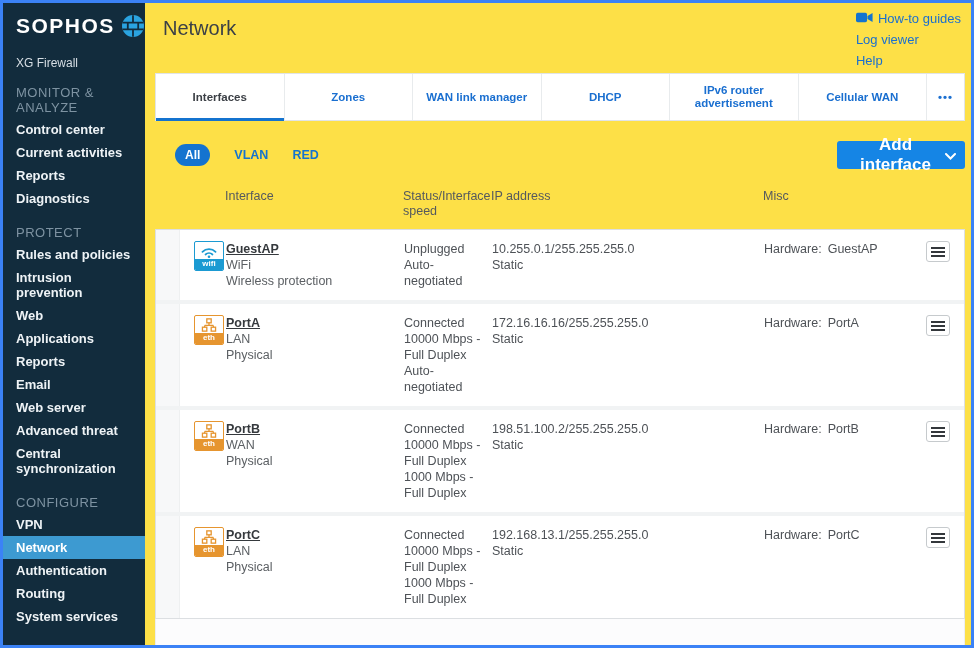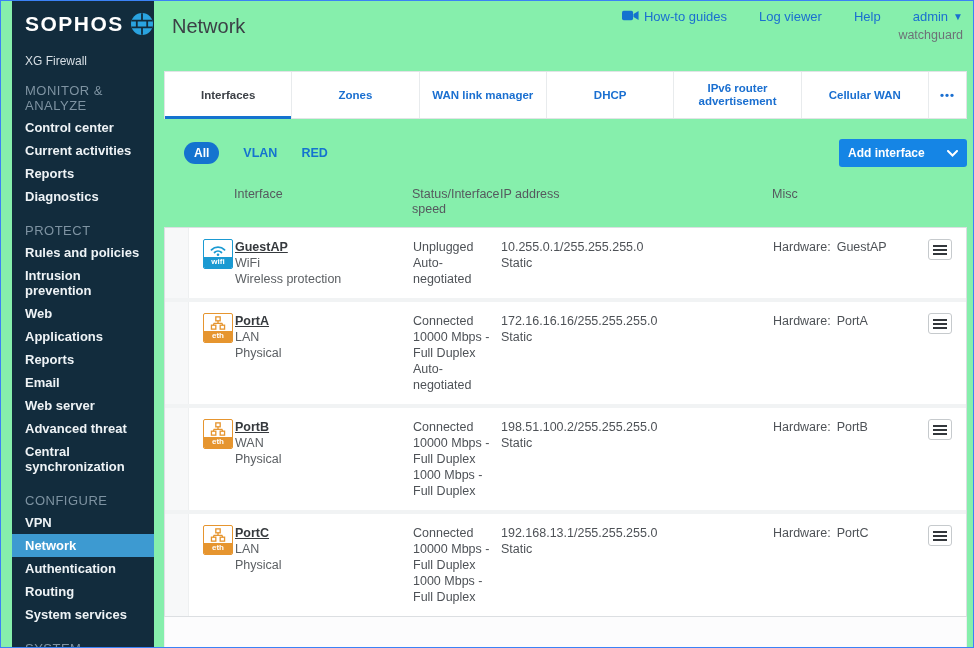--- a/index.html
+++ b/index.html
@@ -1,57 +1,57 @@
 <!DOCTYPE html>
 <html><head>
 <meta charset="utf-8">
 <style>
   * { box-sizing: border-box; }
   body { margin: 0; font-family: "Liberation Sans", sans-serif; background: #e9edf0; }
   .screen {
-    width: 974px; height: 648px; border: 1px solid #3b82f6;
-    display: flex; background: #86efac; overflow: hidden; position: relative; padding-left: 11px;
+    width: 974px; height: 648px; border: 3px solid #3b82f6;
+    display: flex; background: #fde047; overflow: hidden; position: relative;
   }
 
   
   .sidebar { width: 142px; flex-shrink: 0; background: #122c3d; color: #eef3f6; overflow: hidden; }
   .brand { padding: 11px 6px 0 13px; }
   .brand-row { display: flex; align-items: center; gap: 6px; }
   .brand-name { font-size: 21px; font-weight: bold; color: #ffffff; letter-spacing: 1.5px; }
   .logo-icon svg { display: block; }
   .brand-sub { font-size: 12px; color: #d7dfe5; margin-top: 18px; }
   .section-title { font-size: 13px; font-weight: normal; color: #7e93a2; letter-spacing: .5px; margin: 15px 0 3px 13px; }
   .nav-item { font-size: 13px; font-weight: bold; color: #eef3f6; padding: 4px 4px 4px 13px; line-height: 15px; cursor: pointer; }
   .nav-item.active { background: #3d9ad1; color: #ffffff; }
 
   
   .content { flex: 1; min-width: 0; display: flex; flex-direction: column; }
   .topbar { padding: 8px 10px 0 18px; display: flex; justify-content: space-between; height: 60px; flex-shrink: 0; }
   .page-title { font-size: 20px; font-weight: normal; color: #3b4046; margin: 6px 0 0 0; }
   .top-right { text-align: right; }
-  .links-row { display: flex; gap: 32px; align-items: flex-start; justify-content: flex-end; }
+  .links-row { display: flex; gap: 6px; align-items: flex-start; justify-content: flex-end; flex-direction: column; }
   .top-link { font-size: 13px; color: #1a6fd0; cursor: pointer; display: flex; align-items: center; gap: 5px; }
   .caret { font-size: 10px; line-height: 10px; }
   .subtext { font-size: 12.5px; color: #6d7277; margin-top: 4px; }
 
   .tabbar { display: flex; background: #fff; margin: 10px 6px 0 10px; border: 1px solid #e1e4e6; height: 48px; flex-shrink: 0; }
   .tab { flex: 1; display: flex; align-items: center; justify-content: center; text-align: center;
          font-size: 11.5px; line-height: 13px; font-weight: bold; color: #1a6fd0;
          border-left: 1px solid #e8ebed; cursor: pointer; position: relative; padding: 0 4px; }
   .tab:first-child { border-left: none; }
   .tab.active { color: #3c4046; }
   .tab.active::after { content: ""; position: absolute; left: 0; right: 0; bottom: -1px; height: 3px; background: #1473cf; }
   .tab.more { flex: 0 0 38px; letter-spacing: 1px; }
 
   .toolbar { display: flex; align-items: center; margin: 20px 6px 0 10px; flex-shrink: 0; }
   .pill { background: #1473cf; color: #fff; font-size: 12px; font-weight: bold; border-radius: 11px;
           padding: 4px 10px; margin-left: 20px; cursor: pointer; }
   .filter-link { color: #1473cf; font-size: 12.5px; font-weight: bold; margin-left: 24px; cursor: pointer; }
   .add-btn { margin-left: auto; width: 128px; height: 28px; background: #1585e5; border: none; border-radius: 3px;
-             color: #fff; font-size: 12px; font-weight: bold; font-family: inherit;
+             color: #fff; font-size: 17px; font-weight: bold; font-family: inherit;
              display: flex; align-items: center; justify-content: space-between; padding: 0 9px; cursor: pointer; }
 
   .grid { display: grid; grid-template-columns: 24px 46px 178px 88px 272px 1fr 56px; }
   .table-head { margin: 20px 6px 0 10px; font-size: 12.5px; color: #55595e; flex-shrink: 0; }
   .table-head .h { padding-bottom: 8px; line-height: 15px; }
 
   .card { margin: 2px 6px 0 10px; background: #fff; border: 1px solid #dcdfe2; flex-shrink: 0; }
   .row { background: #fff; }
   .row + .row { border-top: 4px solid #f1f3f4; }
   .cell { padding: 11px 6px 11px 0; font-size: 12.5px; color: #4e5257; line-height: 16px; }

